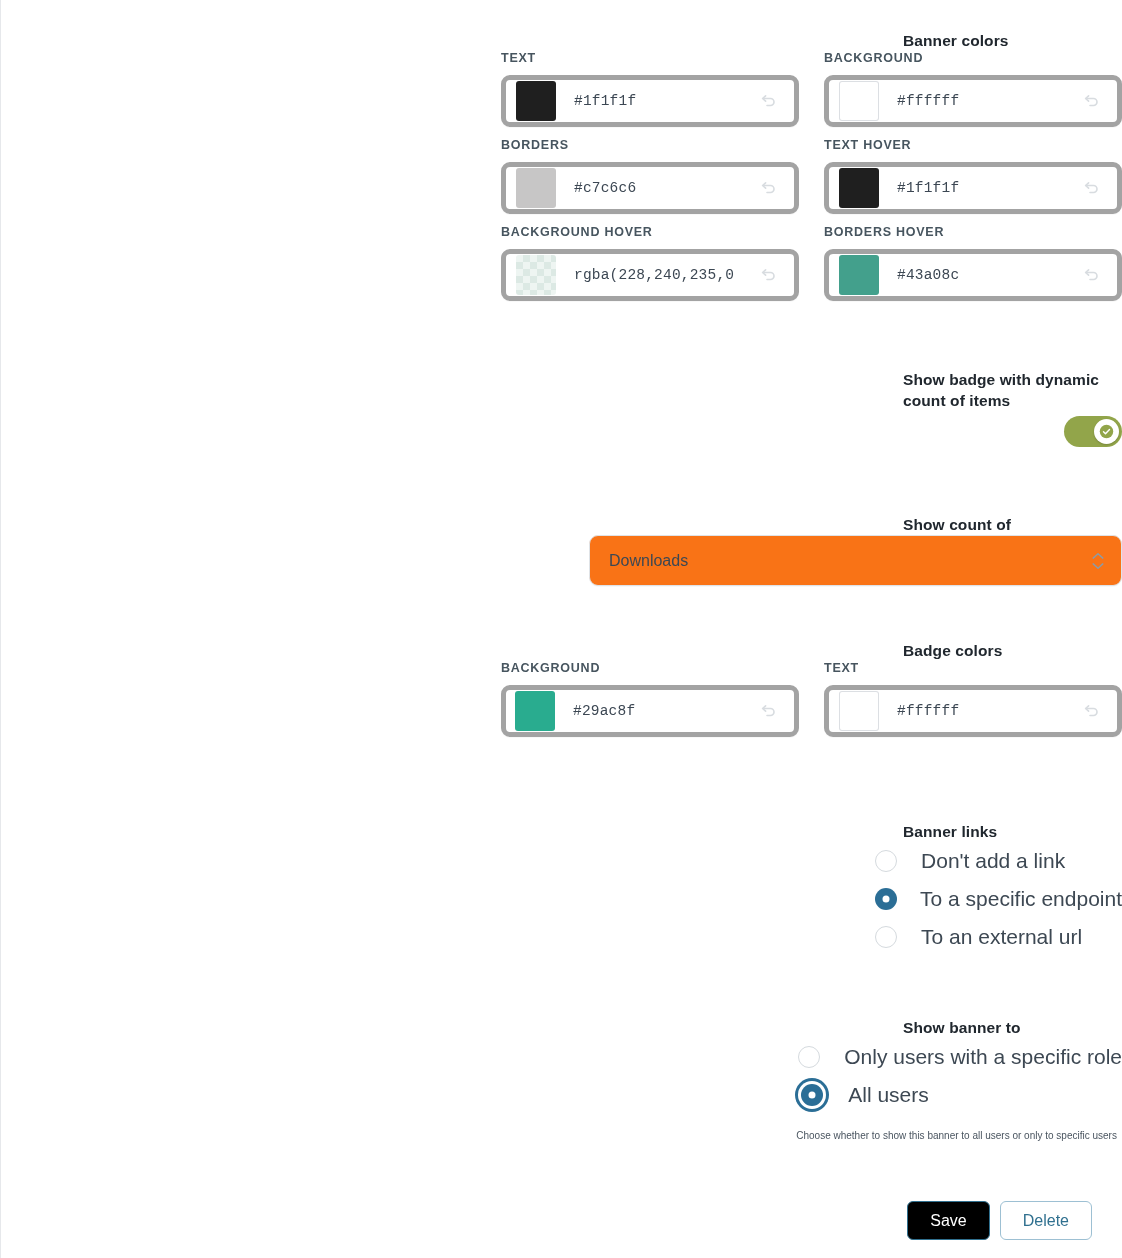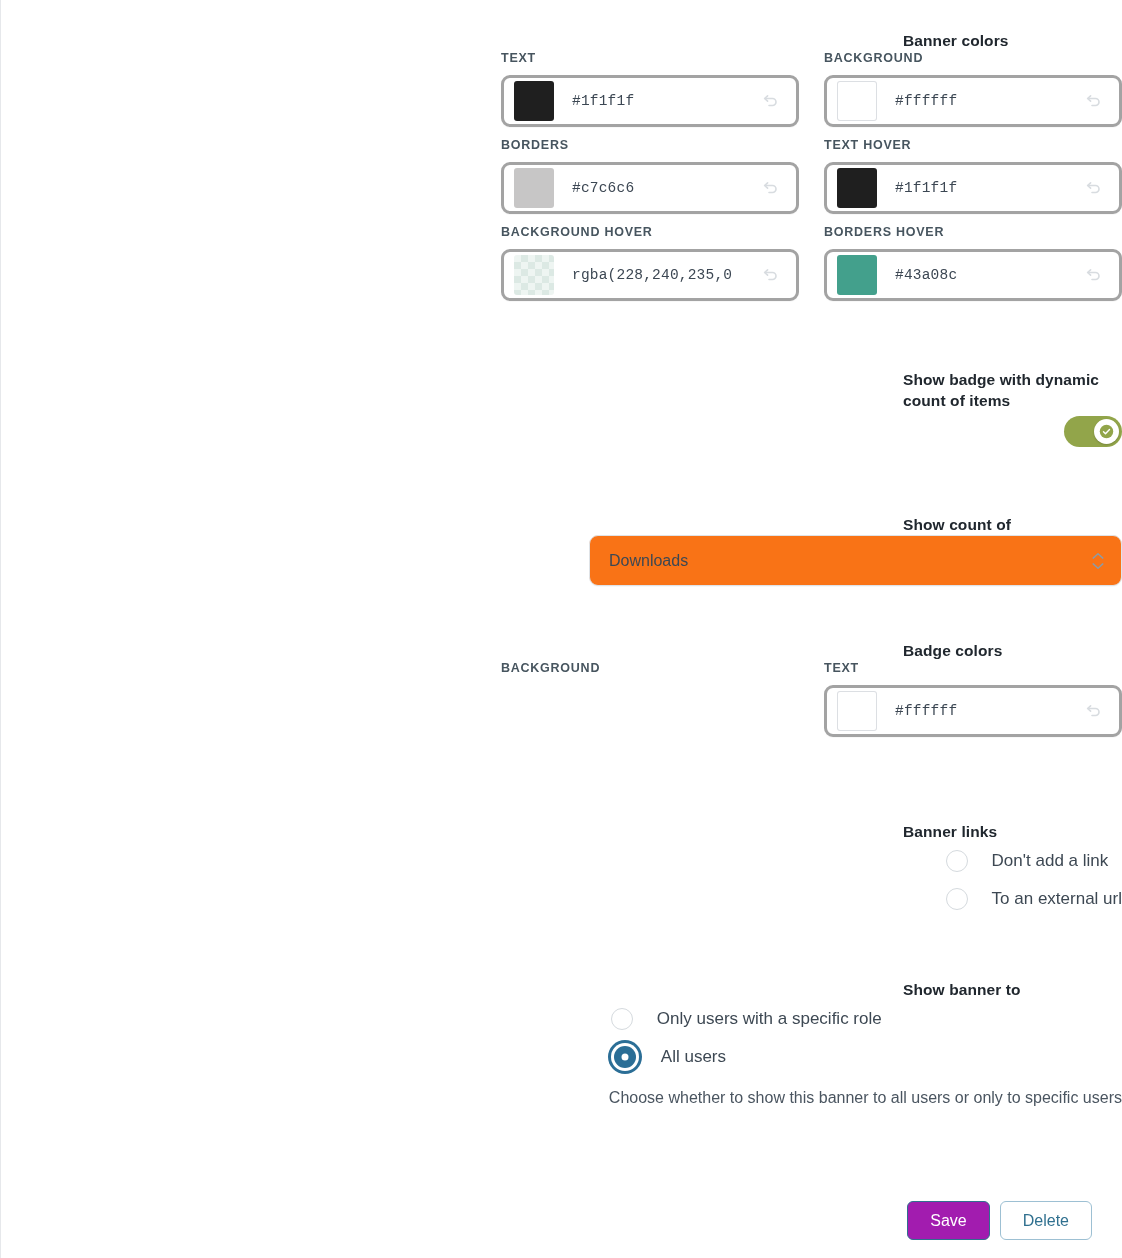--- a/index.html
+++ b/index.html
@@ -46,21 +46,21 @@
     letter-spacing:.75px;
     color:#47555f;
     text-transform:uppercase;
     margin-bottom:10px;
     line-height:14px;
   }
   .cf-wrap { margin-bottom:11px; }
   .color-field {
     position:relative;
     height:52px;
-    border:3px solid #a3a3a3;
+    border:5px solid #a3a3a3;
     border-radius:9px;
     background:#fff;
     display:flex;
     align-items:center;
     box-shadow:0 1px 1px rgba(16,24,40,0.03);
     overflow:hidden;
   }
   .swatch {
     width:40px; height:40px;
     margin-left:10px;
@@ -161,27 +161,27 @@
     border-radius:50%;
     background:#ffffff;
   }
   .radio.checked.focused {
     background:#2b6e96;
     box-shadow:0 0 0 3px #ffffff, 0 0 0 6px #2b6e96;
     margin-left:5px;
   }
   .radio-label {
     margin-left:24px;
-    font-size:17px;
+    font-size:21px;
     color:#3d4853;
   }
   .radio.checked + .radio-label { margin-left:23px; }
   .radio.checked.focused + .radio-label { margin-left:25px; }
   .help-text {
-    font-size:16px;
+    font-size:10px;
     color:#4a5560;
     margin-top:12px;
     line-height:20px;
   }
 
   
   .btn-bar {
     position:absolute;
     right:30px;
     top:1201px;
@@ -191,21 +191,21 @@
   .btn {
     height:39px;
     border-radius:6px;
     font-size:16px;
     display:flex; align-items:center; justify-content:center;
     padding:0 22px;
     cursor:pointer;
     font-family:"Liberation Sans", sans-serif;
   }
   .btn-primary {
-    background:#a21caf;
+    background:#000000;
     color:#ffffff;
     border:1px solid #30708f;
   }
   .btn-secondary {
     background:#ffffff;
     color:#30708f;
     border:1px solid #9dc0d3;
   }
 </style>
 </head>
@@ -339,20 +339,30 @@
     </div>
   </div>
 
   <div class="row" style="margin-top:54px;">
     <div class="row-label">Badge colors</div>
     <div class="row-control">
       <div class="color-grid">
 
         <div class="cf-wrap">
           <div class="field-cap">BACKGROUND</div>
+          <div class="color-field">
+            <span class="swatch" style="background:#29ac8f;margin-left:9px;"></span>
+            <span class="cf-value">#29ac8f</span>
+            <span class="reset-btn">
+              <svg width="20" height="20" viewBox="0 0 20 20" fill="none">
+                  <path d="M5 7.5h7.5a3.5 3.5 0 0 1 0 7H9" stroke="#d8dce0" stroke-width="1.6" stroke-linecap="round" stroke-linejoin="round"></path>
+                  <path d="M7.6 4.8 4.6 7.5l3 2.7" stroke="#d8dce0" stroke-width="1.6" stroke-linecap="round" stroke-linejoin="round"></path>
+                </svg>
+            </span>
+          </div>
         </div>
 
         <div class="cf-wrap">
           <div class="field-cap">TEXT</div>
           <div class="color-field">
             <span class="swatch bordered" style="background:#ffffff;"></span>
             <span class="cf-value">#ffffff</span>
             <span class="reset-btn">
               <svg width="20" height="20" viewBox="0 0 20 20" fill="none">
                   <path d="M5 7.5h7.5a3.5 3.5 0 0 1 0 7H9" stroke="#d8dce0" stroke-width="1.6" stroke-linecap="round" stroke-linejoin="round"></path>
@@ -367,20 +377,24 @@
   </div>
 
   <div class="row" style="margin-top:65px;margin-left:22px;">
     <div class="row-label" style="padding-top:8px;">Banner links</div>
     <div class="row-control">
       <div class="radio-row">
         <span class="radio"></span>
         <span class="radio-label">Don't add a link</span>
       </div>
       <div class="radio-row">
+        <span class="radio checked"></span>
+        <span class="radio-label">To a specific endpoint</span>
+      </div>
+      <div class="radio-row">
         <span class="radio"></span>
         <span class="radio-label">To an external url</span>
       </div>
     </div>
   </div>
 
 
   <div class="row" style="margin-top:52px;">
     <div class="row-label" style="padding-top:9px;">Show banner to</div>
     <div class="row-control">

